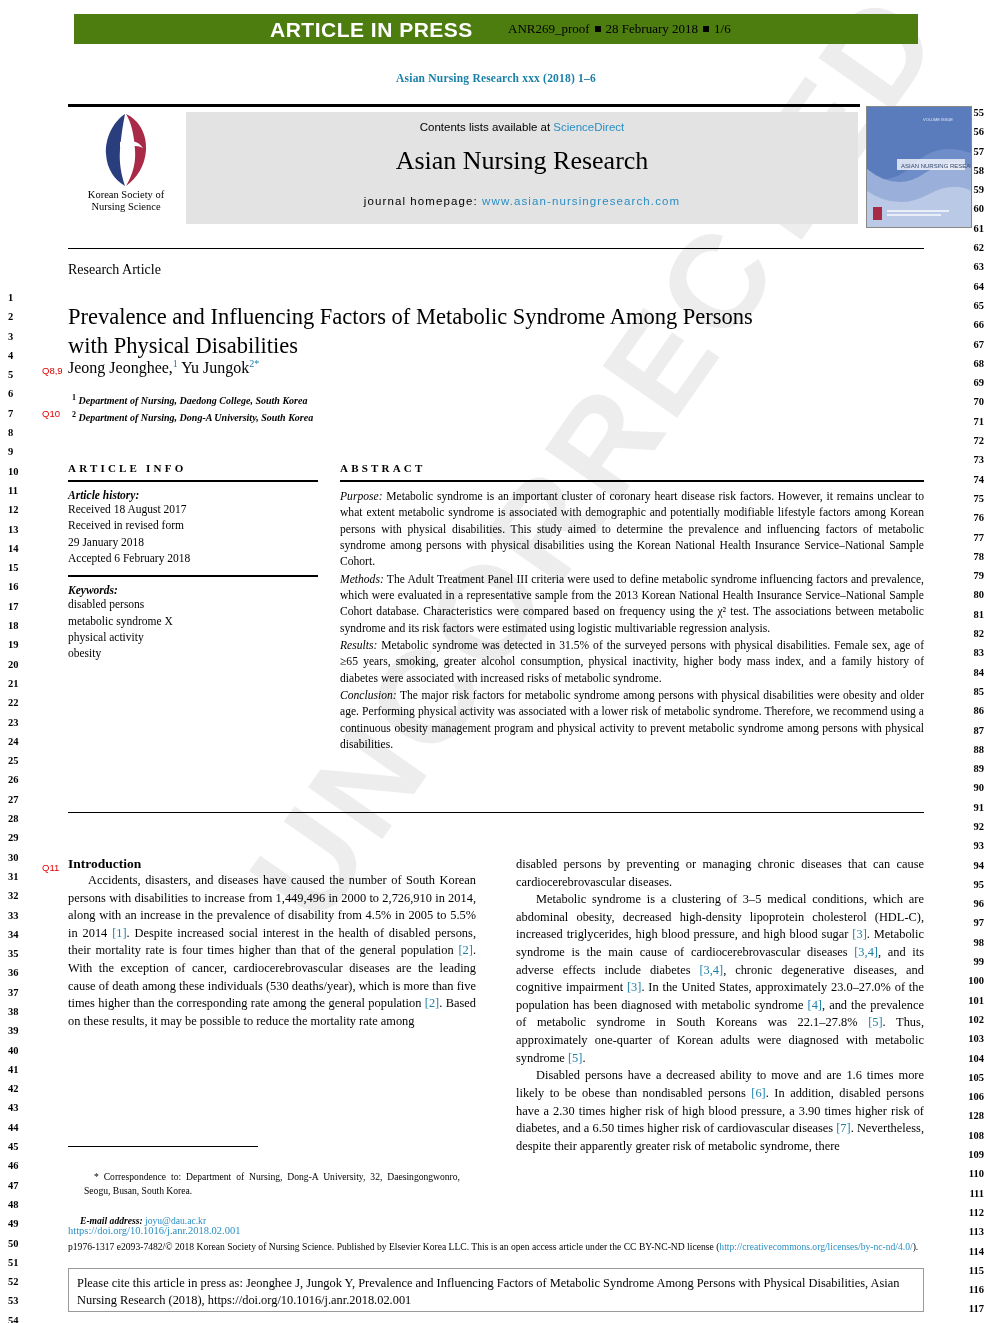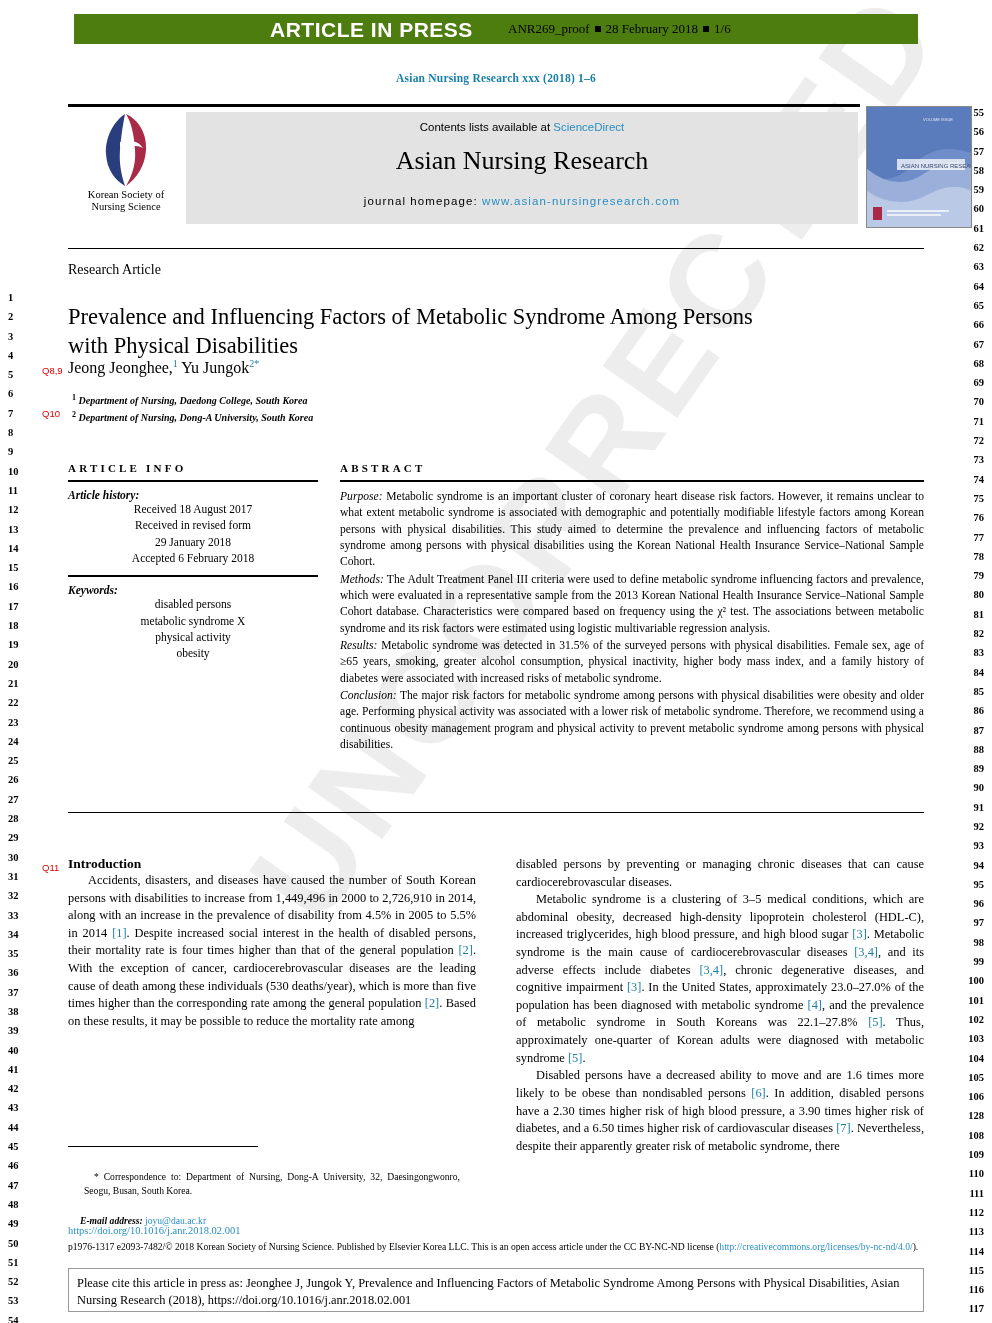--- a/index.html
+++ b/index.html
@@ -82,21 +82,21 @@
   .qtag{
     position:absolute;color:#e00000;font-family:"Liberation Sans",sans-serif;
     font-weight:normal;font-size:9.5px;
   }
   .info-col{position:absolute;left:68px;top:462px;width:250px;}
   .abs-col{position:absolute;left:340px;top:462px;width:584px;}
   .hdr-sp{font-family:"Liberation Serif",serif;font-weight:bold;font-size:11px;
           letter-spacing:3.2px;}
   .thin-rule{width:100%;height:2px;background:#000;margin:6px 0 7px 0;}
   .info-sub{font-style:italic;font-weight:bold;font-size:11.5px;}
-  .info-line{font-size:11.5px;line-height:1.42;text-align:center;}
+  .info-line{font-size:11.5px;line-height:1.42;}
   .kw-rule{width:100%;height:2px;background:#000;margin:9px 0 7px 0;}
 
   .abs-p{font-size:11.6px;line-height:1.41;text-align:justify;margin:0 0 1px 0;}
   .abs-p i{font-style:italic;}
   .abs-copy{font-size:11.2px;line-height:1.41;text-align:justify;margin-top:3px;}
   .lnk{color:#2a8fc4;}
 
   
   .col-rule{position:absolute;left:68px;top:812px;width:856px;height:1px;background:#000;}
   .secthead{font-size:13.5px;font-weight:bold;margin:0 0 0 0;}

